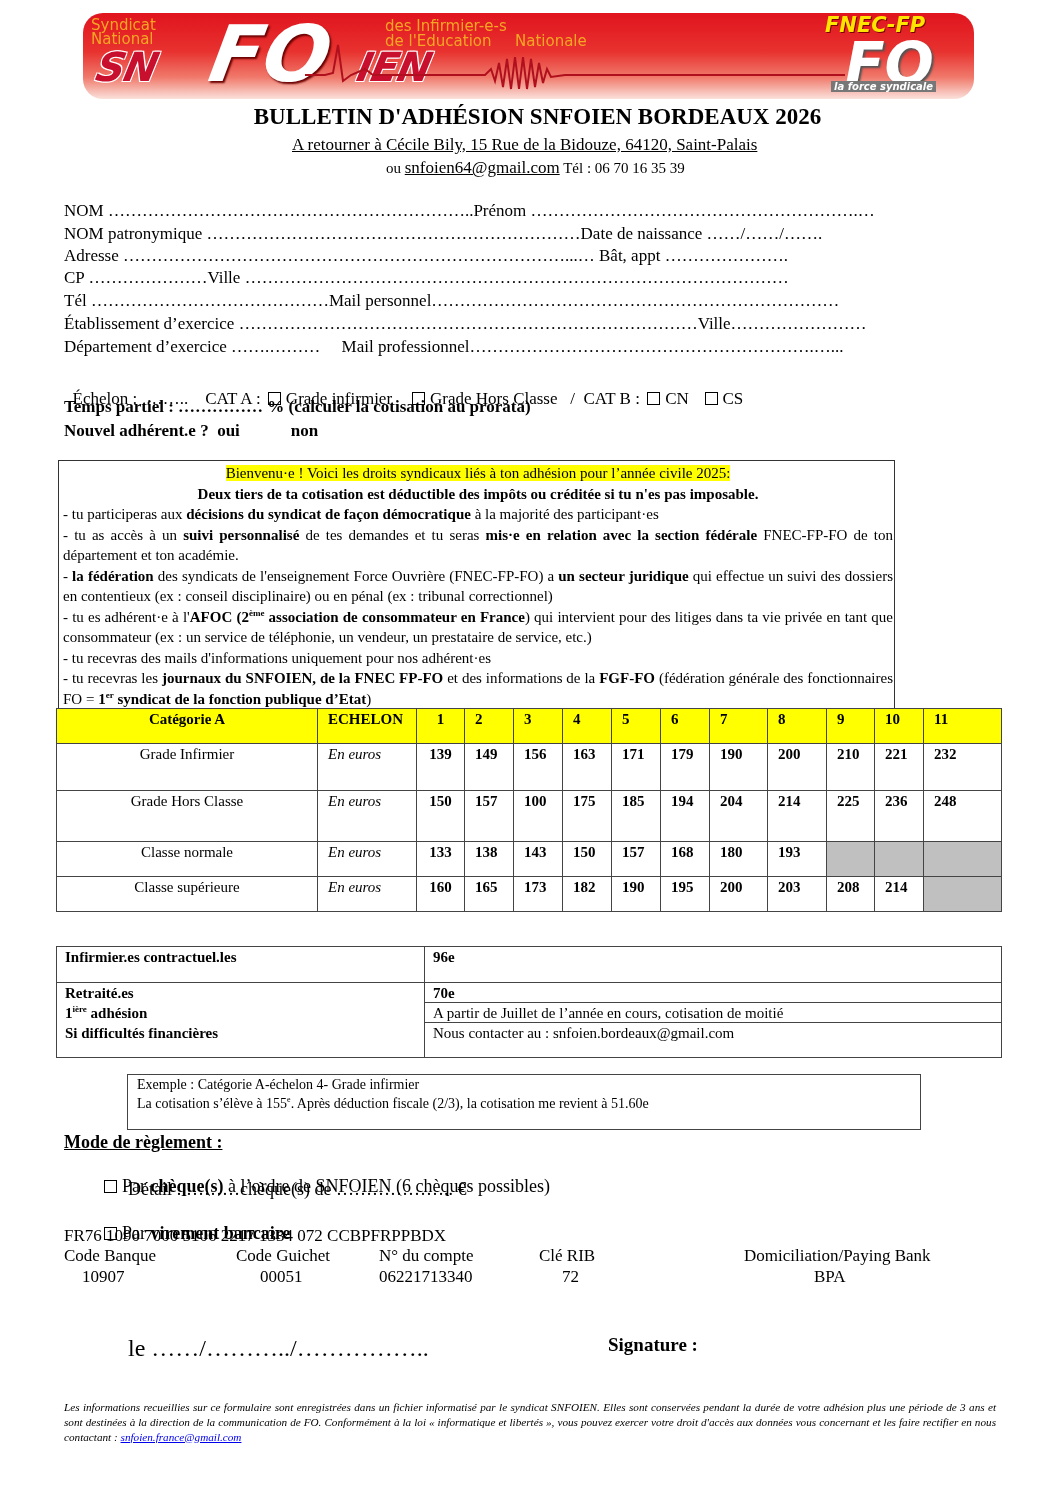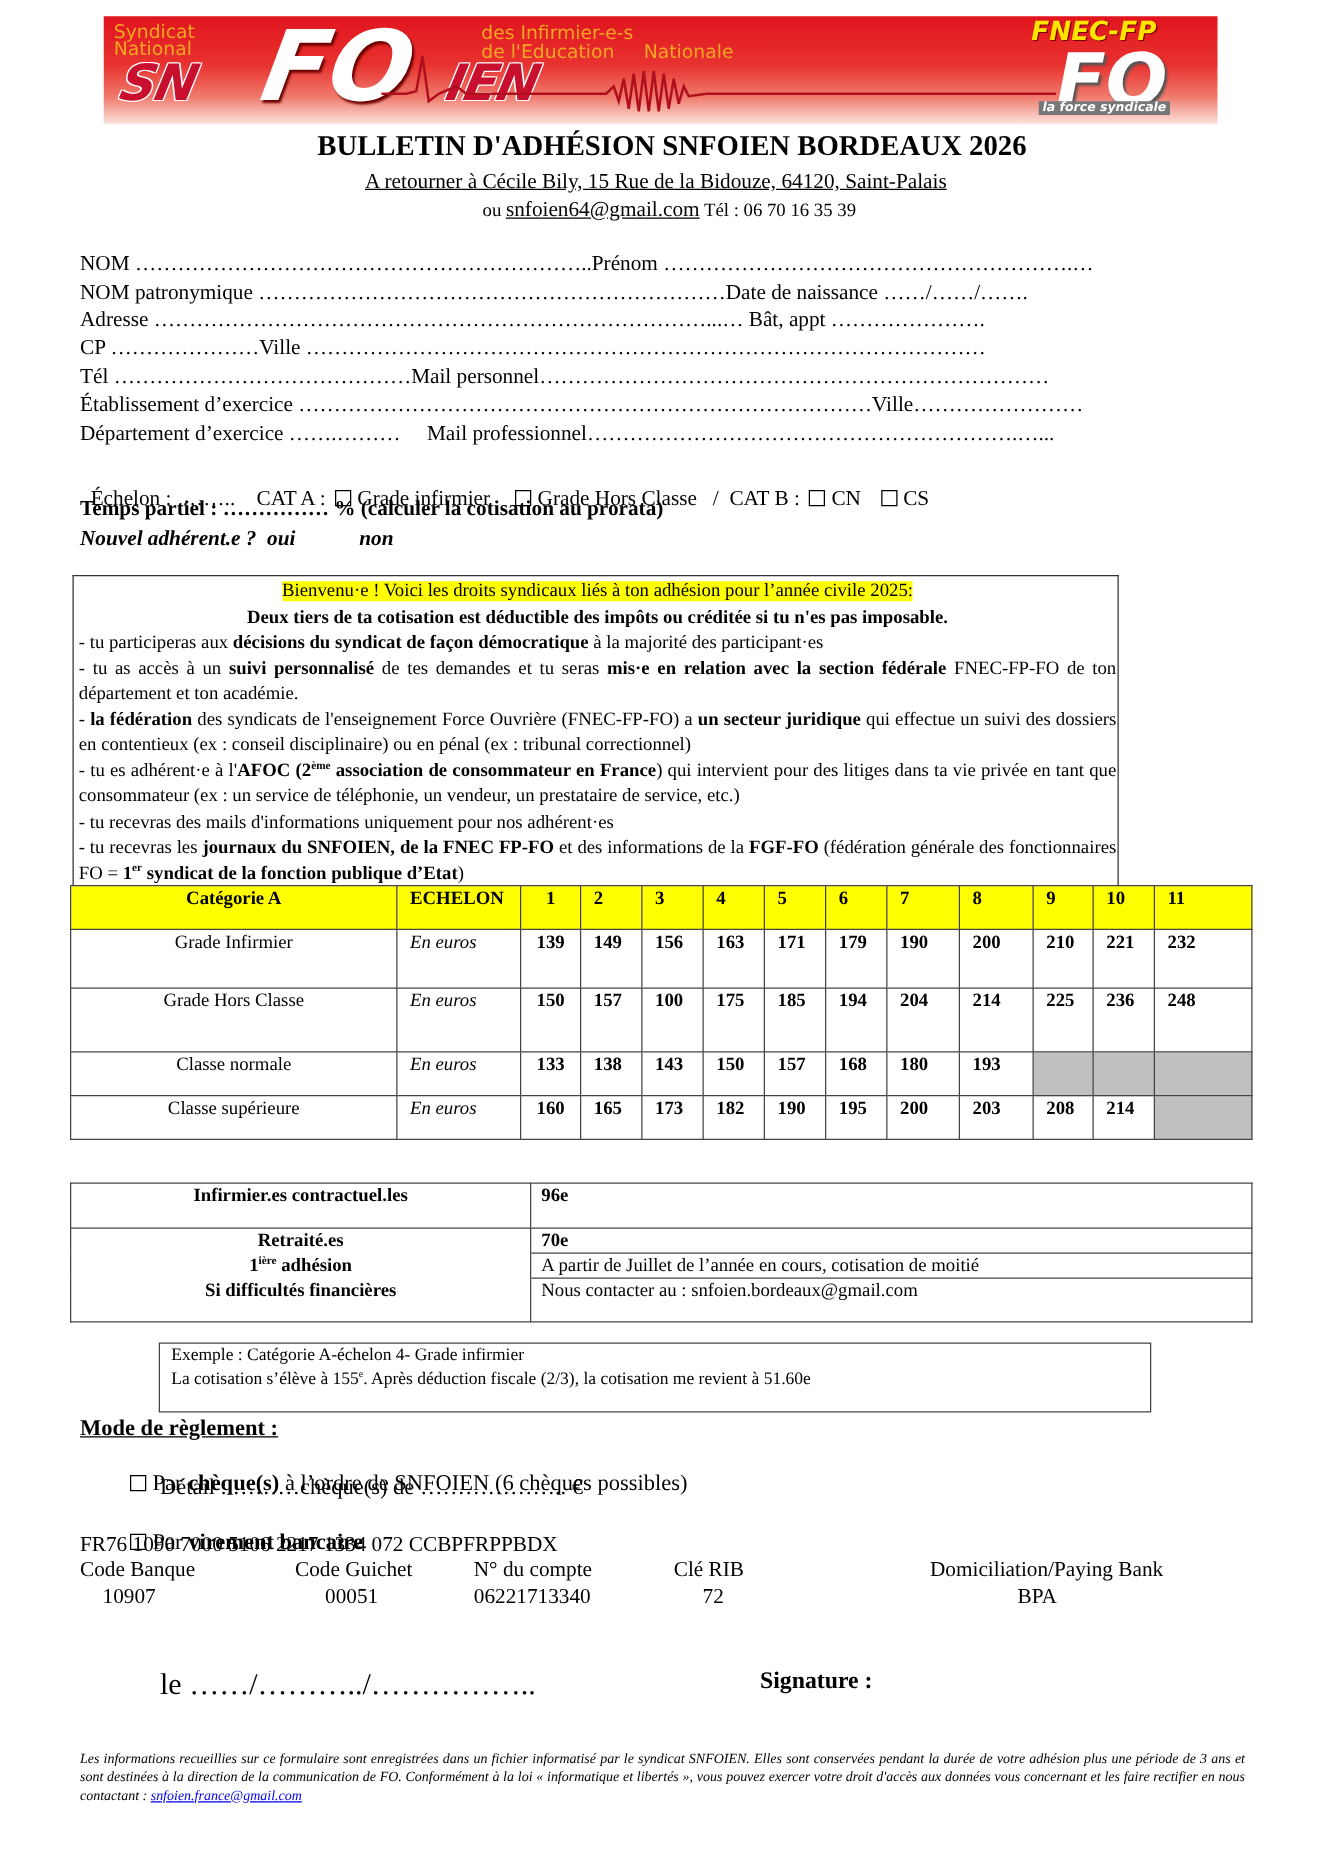--- a/index.html
+++ b/index.html
@@ -3,21 +3,21 @@
   <meta charset="utf-8">
   <style>
     html, body { margin: 0; padding: 0; background: #ffffff; }
     body { width: 1058px; height: 1497px; position: relative; overflow: hidden;
       font-family: "Liberation Serif", "DejaVu Serif", serif; color: #000; }
     .abs { position: absolute; }
 
     
     .banner { left: 83px; top: 13px; width: 891px; height: 86px;
       background: linear-gradient(180deg, #e0141e 0%, #e8322f 45%, #f07a6c 75%, #fbe2dc 100%);
-      overflow: hidden; }
+      overflow: hidden; border-radius: 20px; }
     .banner .sub { position: absolute; font-family: "DejaVu Sans", sans-serif; color: #f5a623; font-size: 15px; line-height: 15px; }
     .banner .sn, .banner .ien { position: absolute; font-family: "DejaVu Sans", sans-serif; font-weight: bold; font-style: italic;
       color: #c8102e; font-size: 40px; letter-spacing: -1px; text-shadow: 1px 1px 0 #fff, -1px -1px 0 #fff, 1px -1px 0 #fff, -1px 1px 0 #fff; transform: skewX(-12deg); }
     .banner .fo { position: absolute; font-family: "DejaVu Sans", sans-serif; font-weight: bold; font-style: italic; color: #fff;
       font-size: 78px; line-height: 78px; text-shadow: 2px 2px 2px #6a0000; transform: skewX(-10deg); }
     .banner .fnec { position: absolute; font-family: "DejaVu Sans", sans-serif; font-weight: bold; font-style: italic; color: #ffe400;
       font-size: 21px; text-shadow: 1px 1px 0 #7a0000; }
     .banner .fo2 { position: absolute; font-family: "DejaVu Sans", sans-serif; font-weight: bold; font-style: italic; color: #fff;
       font-size: 58px; line-height: 58px; text-shadow: 2px 2px 2px #555; }
     .banner .force { position: absolute; font-family: "DejaVu Sans", sans-serif; font-weight: bold; font-style: italic; color: #fff;
@@ -47,21 +47,21 @@
     table.cot td { border: 1.5px solid #444; vertical-align: top; padding: 2px 4px 0 10px; box-sizing: border-box; }
     table.cot td.yel { background: #ffff00; font-weight: bold; }
     table.cot td.grey { background: #c0c0c0; }
     table.cot td.lab { text-align: center; padding-left: 4px; }
     table.cot td.it { font-style: italic; }
     table.cot td.num { font-weight: bold; }
     table.cot td.num1 { text-align: center; padding-left: 4px; }
 
     table.ext { position: absolute; left: 56px; top: 946px; border-collapse: collapse; font-size: 15px; }
     table.ext td { border: 1.5px solid #444; vertical-align: top; padding: 1px 8px 0 8px; box-sizing: border-box; line-height: 18px; }
-    table.ext td.l { text-align: center; font-weight: bold; }
+    table.ext td.l { font-weight: bold; }
     table.ext sup { font-size: 9px; line-height: 0; }
     table.ext .nb { border-top: none; border-bottom: none; }
 
     
     .example { left: 127px; top: 1074px; width: 794px; height: 56px; border: 1.5px solid #444; box-sizing: border-box; font-size: 14px; line-height: 18.5px; padding: 1px 9px; }
     .example sup { font-size: 8px; line-height: 0; }
 
     .mode { left: 64px; top: 1132px; font-size: 18px; font-weight: bold; text-decoration: underline; }
     .pay { font-size: 18px; white-space: pre; }
 
@@ -101,21 +101,21 @@
 <div class="abs line" style="top:246px;">Adresse ……………………………………………………………………...… Bât, appt ………………….</div>
 <div class="abs line" style="top:268px;">CP …………………Ville ……………………………………………………………………………………</div>
 <div class="abs line" style="top:291px;">Tél ……………………………………Mail personnel………………………………………………………………</div>
 <div class="abs line" style="top:314px;">Établissement d’exercice ………………………………………………………………………Ville……………………</div>
 <div class="abs line" style="top:337px;">Département d’exercice …….………     Mail professionnel…………………………………………………….…...</div>
 
 <div class="abs line" style="top:369px;">
   <span>Échelon :  ……..    CAT A : </span><span class="cb"></span><span>Grade infirmier    </span><span class="cb"></span><span>Grade Hors Classe   /  CAT B : </span><span class="cb"></span><span>CN   </span><span class="cb"></span><span>CS</span>
 </div>
 <div class="abs line bold" style="top:397px;">Temps partiel : …………… % (calculer la cotisation au prorata)</div>
-<div class="abs line bold" style="top:421px;font-style:italic;">Nouvel adhérent.e ?  oui            non</div>
+<div class="abs line bold" style="top:421px;">Nouvel adhérent.e ?  oui            non</div>
 
 <div class="abs rights">
   <div class="center"><span class="hl">Bienvenu·e ! Voici les droits syndicaux liés à ton adhésion pour l’année civile 2025:</span></div>
   <div class="center bold">Deux tiers de ta cotisation est déductible des impôts ou créditée si tu n'es pas imposable.</div>
   <p><span>- tu participeras aux </span><b>décisions du syndicat de façon démocratique</b><span> à la majorité des participant·es</span></p>
   <p><span>- tu as accès à un </span><b>suivi personnalisé</b><span> de tes demandes et tu seras </span><b>mis·e en relation avec la section fédérale</b><span> FNEC-FP-FO de ton département et ton académie.</span></p>
   <p><span>- </span><b>la fédération</b><span> des syndicats de l'enseignement Force Ouvrière (FNEC-FP-FO) a </span><b>un secteur juridique</b><span> qui effectue un suivi des dossiers en contentieux (ex : conseil disciplinaire) ou en pénal (ex : tribunal correctionnel)</span></p>
   <p><span>- tu es adhérent·e à l'</span><b>AFOC (2</b><b><sup>ème</sup></b><b> association de consommateur en France</b><span>) qui intervient pour des litiges dans ta vie privée en tant que consommateur (ex : un service de téléphonie, un vendeur, un prestataire de service, etc.)</span></p>
   <p><span>- tu recevras des mails d'informations uniquement pour nos adhérent·es</span></p>
   <p><span>- tu recevras les </span><b>journaux du SNFOIEN, de la FNEC FP-FO</b><span> et des informations de la </span><b>FGF-FO</b><span> (fédération générale des fonctionnaires FO = </span><b>1</b><b><sup>er</sup></b><b> syndicat de la fonction publique d’Etat</b><span>)</span></p>

